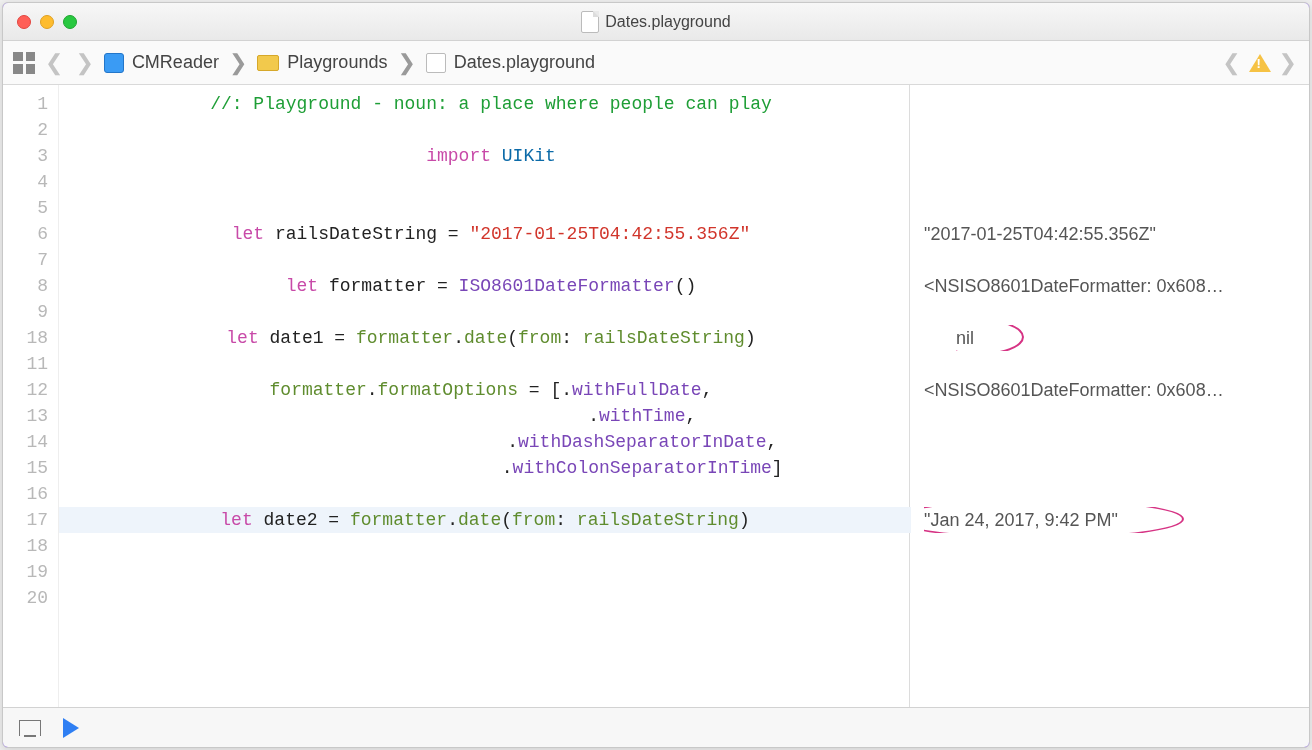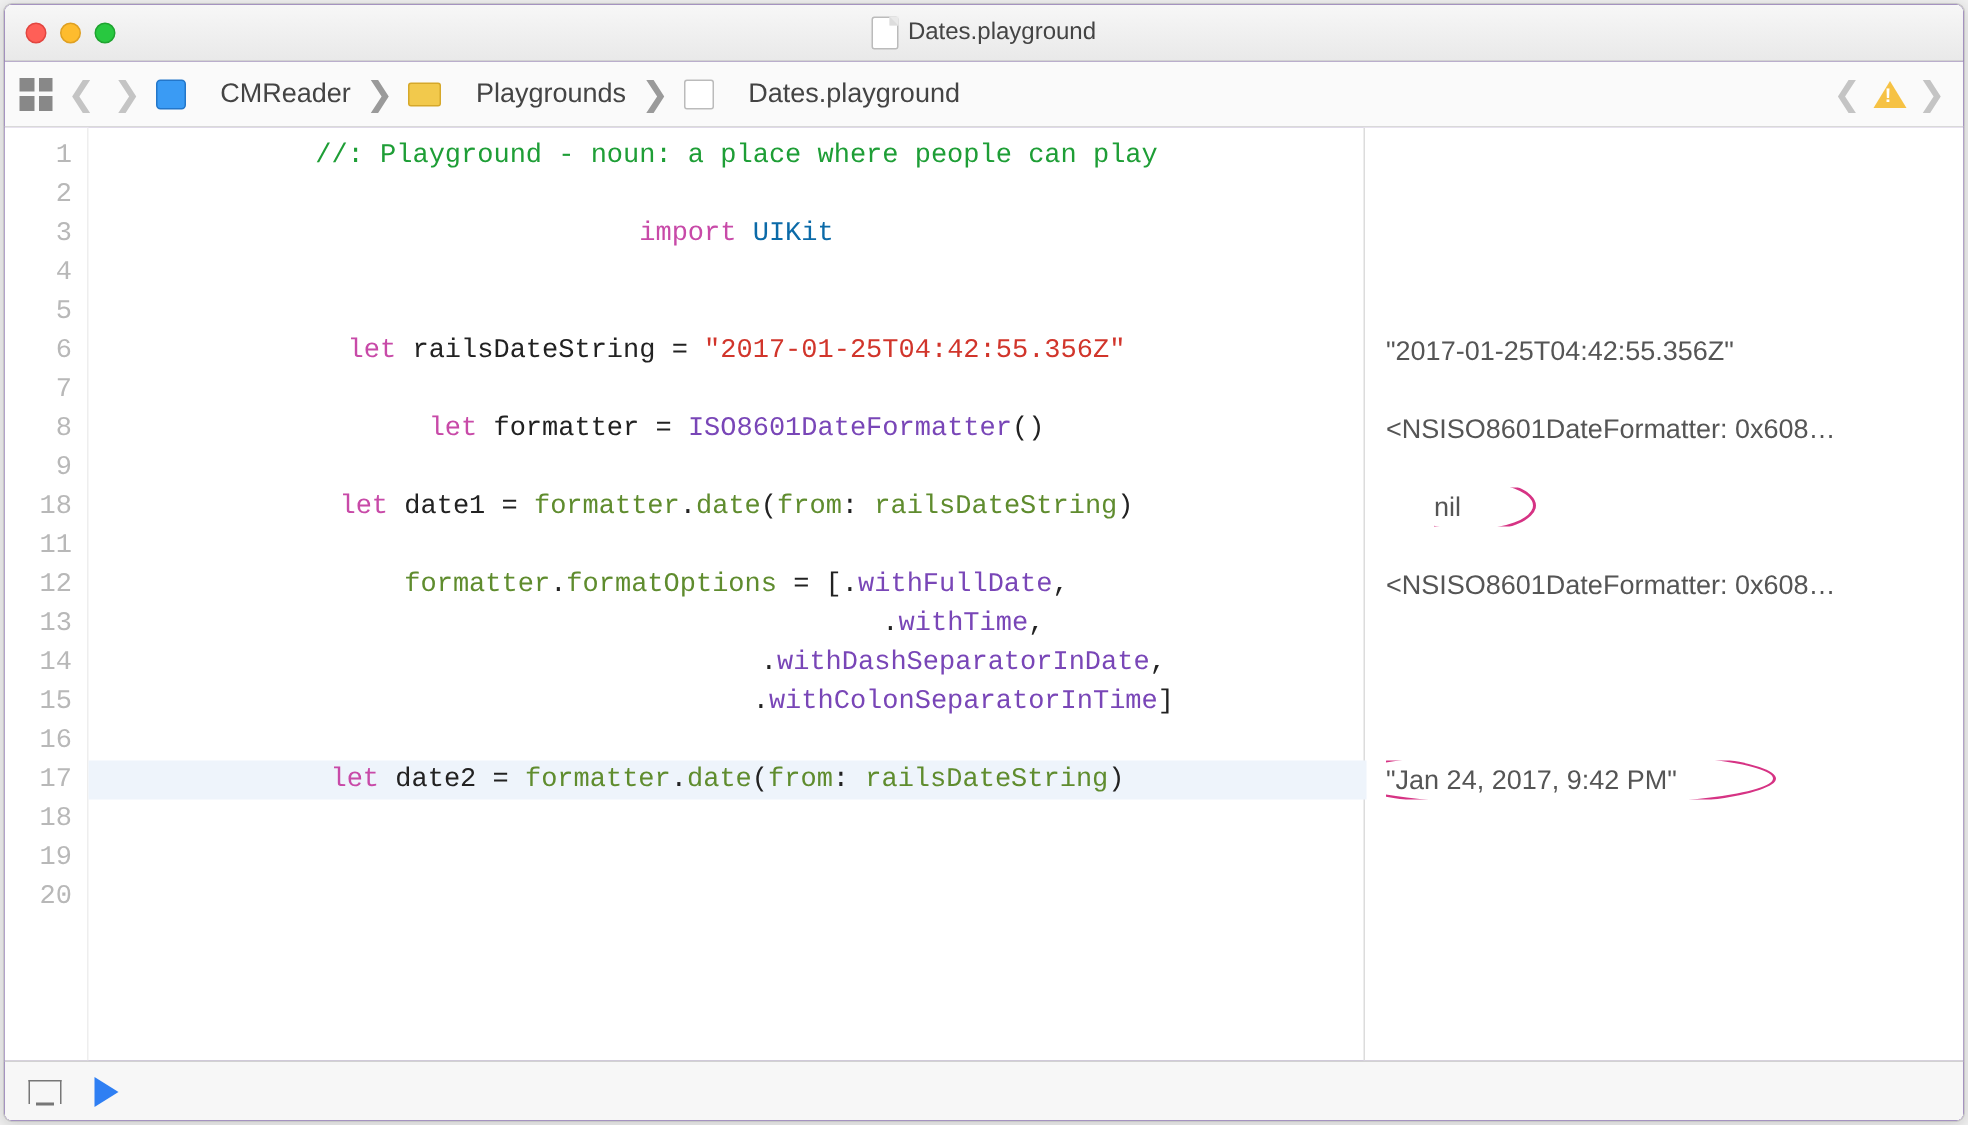--- a/index.html
+++ b/index.html
@@ -7,21 +7,21 @@
     font-family: -apple-system, "Helvetica Neue", Arial, sans-serif;
     background: #f0f0f0;
     width: 1312px;
     height: 750px;
     overflow: hidden;
   }
   .window {
     width: 1308px;
     height: 746px;
     margin: 2px;
-    background: #4c1d95;
+    background: #8b5cf6;
     border: 1px solid #c8c8c8;
     border-radius: 6px;
     box-shadow: 0 2px 10px rgba(0,0,0,0.15);
     display: flex;
     flex-direction: column;
     overflow: hidden;
   }
   
   .titlebar {
     height: 38px;
@@ -59,21 +59,21 @@
     padding: 0 10px;
   }
   .jb-left { display:flex; align-items:center; gap:8px; flex:1; }
   .jb-grid {
     width:22px; height:22px; display:grid;
     grid-template-columns:1fr 1fr; grid-template-rows:1fr 1fr; gap:3px;
   }
   .jb-grid span { background:#888; }
   .jb-chevron { color:#8a8a8a; font-size:22px; padding:0 2px; user-select:none; }
   .jb-chevron.dis { color:#c4c4c4; }
-  .crumb { display:flex; align-items:center; gap:23px; }
+  .crumb { display:flex; align-items:center; gap:8px; }
   .crumb-sep { color:#9a9a9a; font-size:22px; padding:0 2px; }
   .folder-icon {
     width:22px; height:16px; background:#f2c94c; border:1px solid #d6a82a; border-radius:2px;
   }
   .proj-icon {
     width:20px; height:20px; background:#3a9bf4; border:1px solid #2376c9; border-radius:3px;
     display:flex;align-items:center;justify-content:center;
   }
   .swift-icon-sm {
     width:20px; height:20px; background:#fff; border:1px solid #bbb; border-radius:2px; position:relative;

